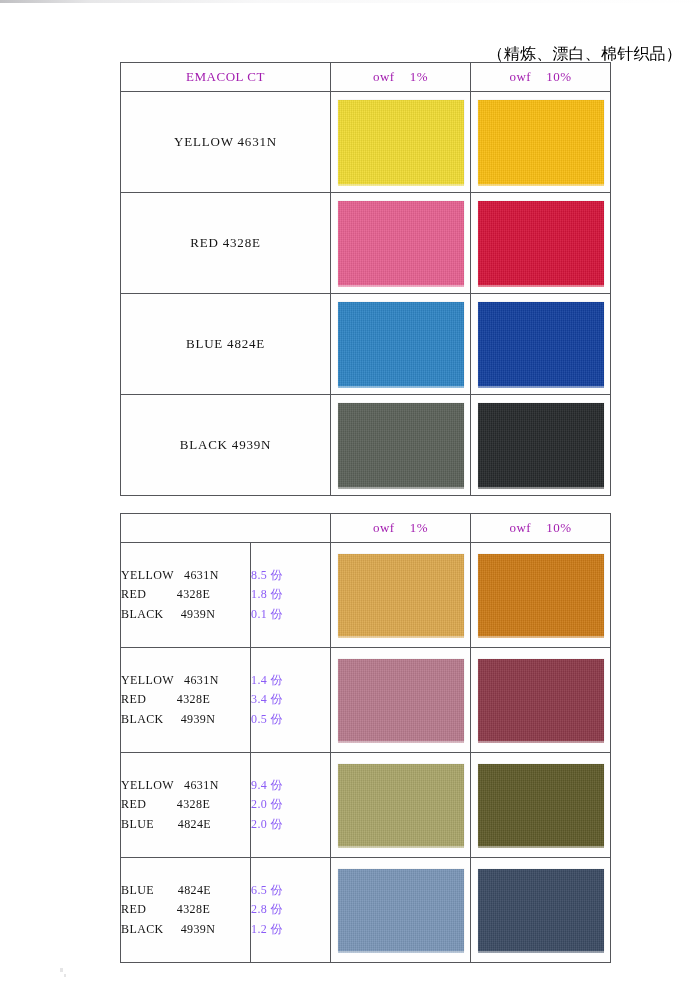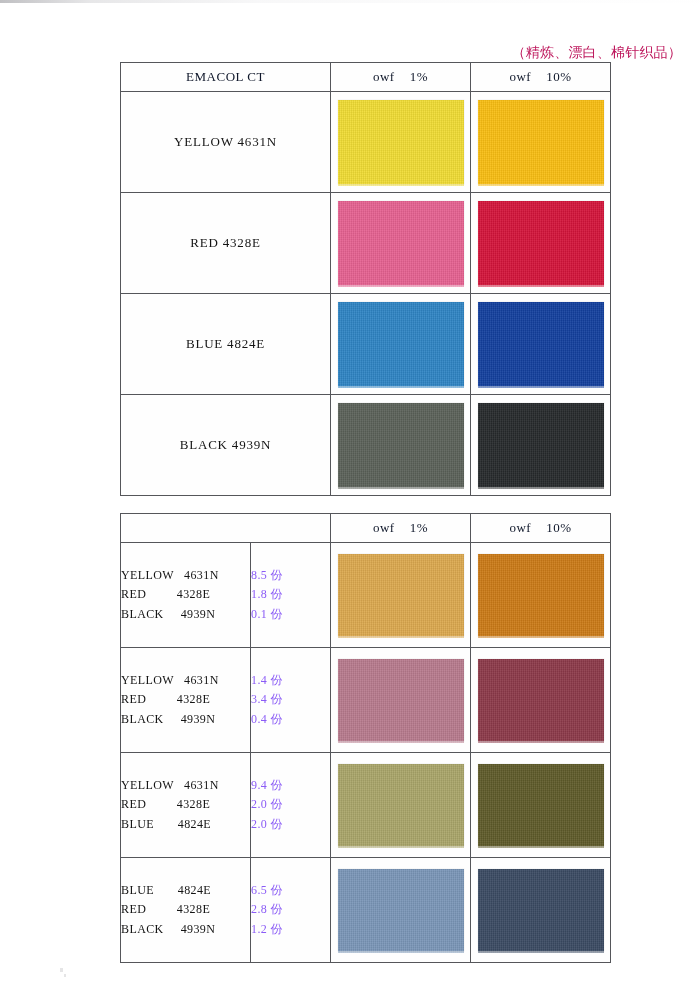--- a/index.html
+++ b/index.html
@@ -38,24 +38,24 @@
   .page {
     position: absolute;
     left: 0; top: 0;
     width: 700px; height: 990px;
   }
 
   .caption {
     position: absolute;
     right: 18px;
     top: 44px;
-    font-size: 14px;
+    font-size: 16px;
     letter-spacing: .2px;
     white-space: nowrap;
-    color: #be185d;
+    color: #000000;
   }
 
   
   .dye-table {
     position: absolute;
     border-collapse: collapse;
     table-layout: fixed;
     background: #ffffff;
   }
   .dye-table td, .dye-table th {
@@ -64,21 +64,21 @@
     vertical-align: middle;
     background: #fefefe;
   }
 
   .hdr {
     height: 28px;
     font-size: 13px;
     font-weight: normal;
     text-align: center;
     letter-spacing: .5px;
-    color: #0f172a;
+    color: #a21caf;
   }
   .hdr .owf-wrap {
     display: inline-block;
     white-space: pre;
   }
 
   .name-cell {
     text-align: center;
     font-size: 13px;
     letter-spacing: .8px;
@@ -245,21 +245,21 @@
         </tr>
         <tr style="height: 105px;">
           <td class="recipe-cell">
             <span class="recipe-line">YELLOW   4631N</span>
             <span class="recipe-line">RED         4328E</span>
             <span class="recipe-line">BLACK     4939N</span>
           </td>
           <td class="amount-cell">
             <span class="amount-line">1.4 份</span>
             <span class="amount-line">3.4 份</span>
-            <span class="amount-line">0.4 份</span>
+            <span class="amount-line">0.5 份</span>
           </td>
           <td class="swatch-cell">
             <div class="swatch rough" style="width: 126px; height: 82px; background-color: rgb(184, 122, 141);"></div>
           </td>
           <td class="swatch-cell">
             <div class="swatch rough" style="width: 126px; height: 82px; background-color: rgb(140, 57, 73);"></div>
           </td>
         </tr>
         <tr style="height: 105px;">
           <td class="recipe-cell">

